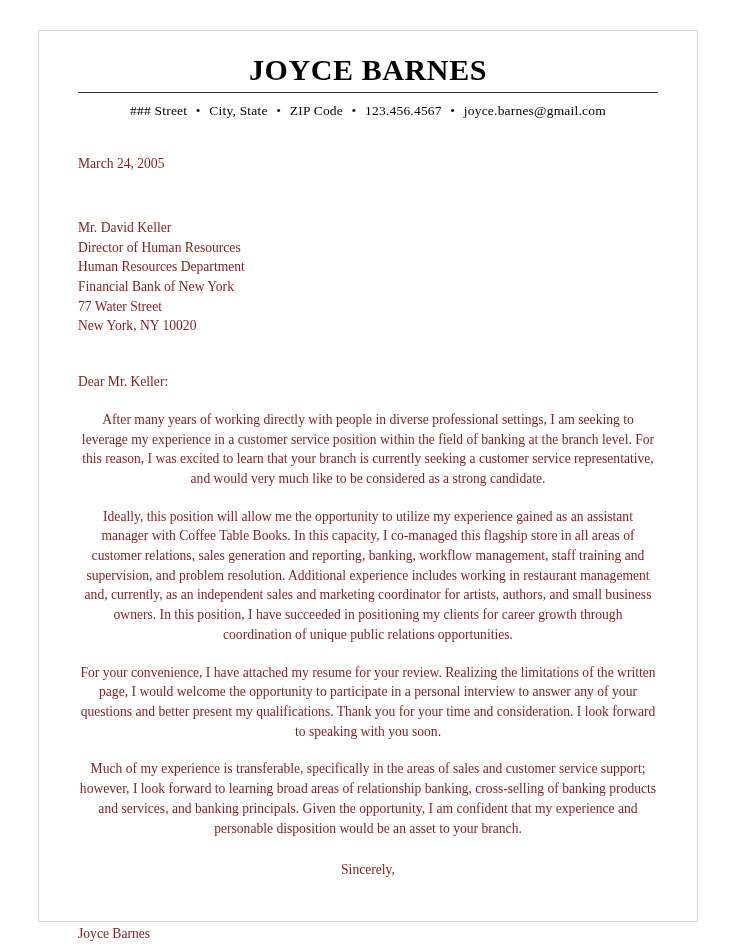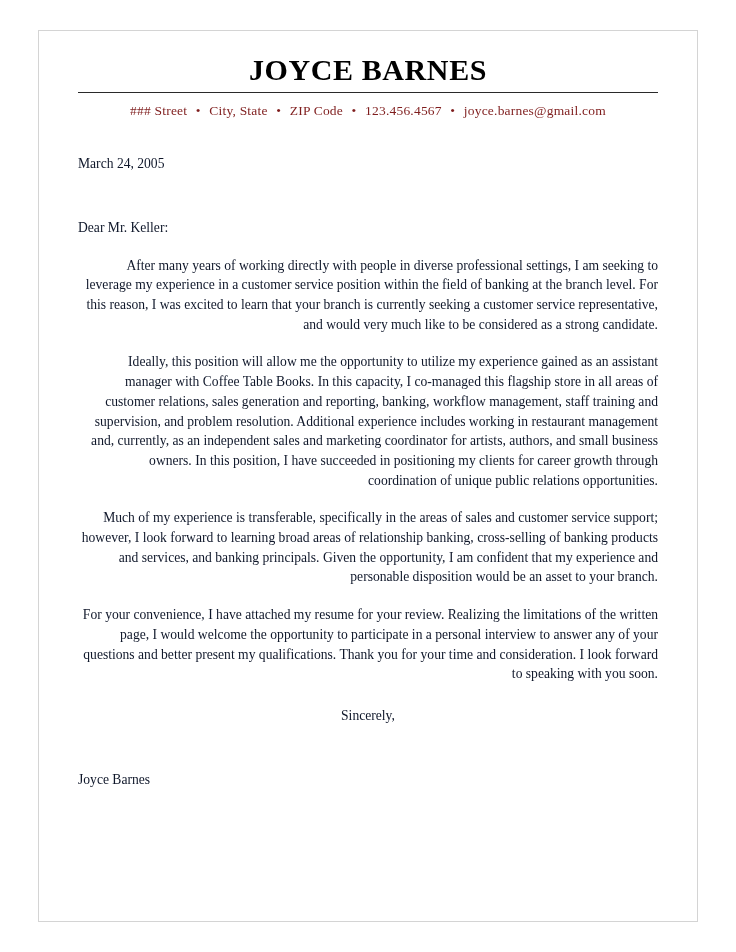--- a/index.html
+++ b/index.html
@@ -60,53 +60,53 @@
   }
 
   .rule {
     border: 0;
     border-top: 1px solid #2a2a2a;
     margin: 4px 0 9px 0;
   }
 
   .contact-line {
     font-size: 13.5px;
-    color: #7f1d1d;
+    color: #000000;
     letter-spacing: 0.2px;
     line-height: 1.35;
   }
   .contact-sep {
     padding: 0 5px;
   }
 
   .body-area {
     margin-top: 34px;
     font-size: 13.6px;
     line-height: 1.45;
-    color: #0f172a;
+    color: #7f1d1d;
   }
 
   .date {
     margin: 0 0 44px 0;
   }
 
   .recipient {
     margin: 0 0 36px 0;
   }
   .recipient div {
     line-height: 1.45;
   }
 
   .salutation {
     margin: 8px 0 18px 0;
   }
 
   .para {
     margin: 0 0 18px 0;
-    text-align: right;
+    text-align: center;
   }
 
   .closing {
     margin: 22px 0 0 0;
     text-align: center;
   }
 
   .signature-name {
     margin: 44px 0 0 0;
   }
@@ -131,26 +131,34 @@
         <span class="contact-sep">•</span>
         <span>123.456.4567</span>
         <span class="contact-sep">•</span>
         <span>joyce.barnes@gmail.com</span>
       </div>
     </div>
 
     <div class="body-area">
       <div class="date">March 24, 2005</div>
 
+      <div class="recipient">
+        <div>Mr. David Keller</div>
+        <div>Director of Human Resources</div>
+        <div>Human Resources Department</div>
+        <div>Financial Bank of New York</div>
+        <div>77 Water Street</div>
+        <div>New York, NY 10020</div>
+      </div>
 
       <div class="salutation">Dear Mr. Keller:</div>
 
       <p class="para">After many years of working directly with people in diverse professional settings, I am seeking to leverage my experience in a customer service position within the field of banking at the branch level.  For this reason, I was excited to learn that your branch is currently seeking a customer service representative, and would very much like to be considered as a strong candidate.</p>
       <p class="para">Ideally, this position will allow me the opportunity to utilize my experience gained as an assistant manager with Coffee Table Books. In this capacity, I co-managed this flagship store in all areas of customer relations, sales generation and reporting, banking, workflow management, staff training and supervision, and problem resolution. Additional experience includes working in restaurant management and, currently, as an independent sales and marketing coordinator for artists, authors, and small business owners. In this position, I have succeeded in positioning my clients for career growth through coordination of unique public relations opportunities.</p>
+      <p class="para">For your convenience, I have attached my resume for your review. Realizing the limitations of the written page, I would welcome the opportunity to participate in a personal interview to answer any of your questions and better present my qualifications. Thank you for your time and consideration. I look forward to speaking with you soon.</p>
       <p class="para">Much of my experience is transferable, specifically in the areas of sales and customer service support; however, I look forward to learning broad areas of relationship banking, cross-selling of banking products and services, and banking principals. Given the opportunity, I am confident that my experience and personable disposition would be an asset to your branch.</p>
-      <p class="para">For your convenience, I have attached my resume for your review. Realizing the limitations of the written page, I would welcome the opportunity to participate in a personal interview to answer any of your questions and better present my qualifications. Thank you for your time and consideration. I look forward to speaking with you soon.</p>
 
       <div class="closing">Sincerely,</div>
       <div class="signature-name">Joyce Barnes</div>
     </div>
 
   </div>
 </div>
 
 </body></html>

